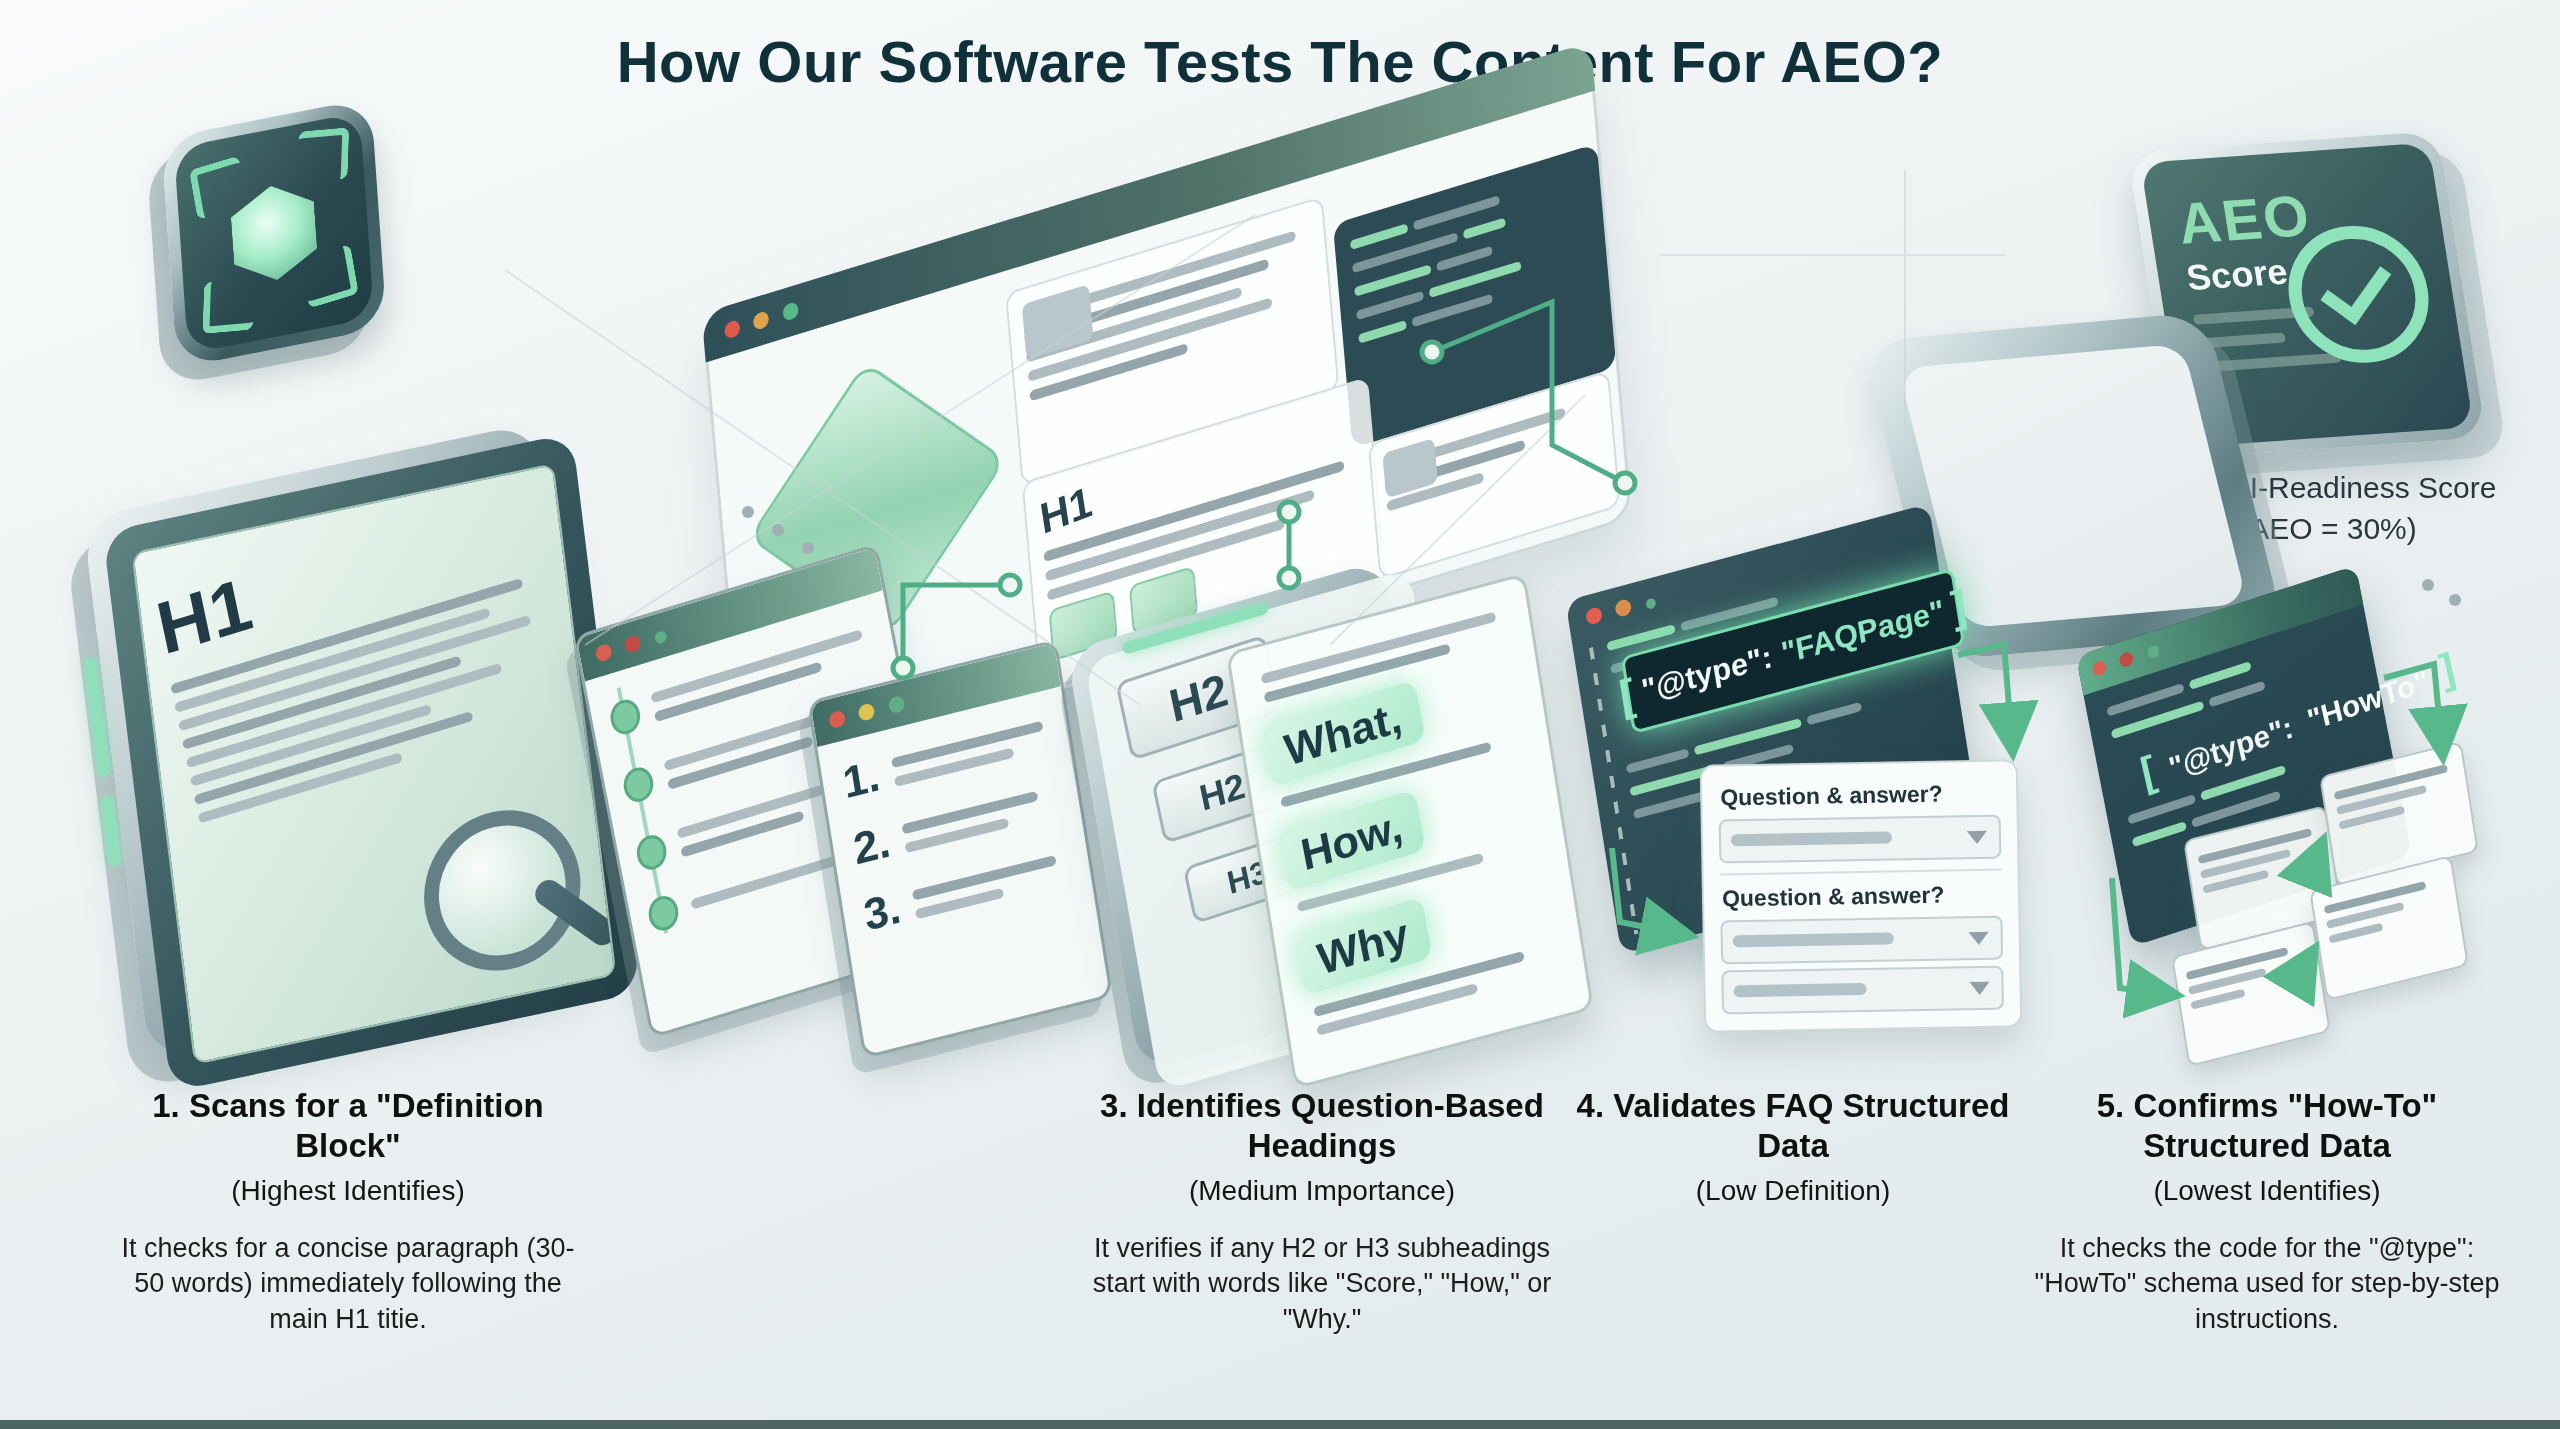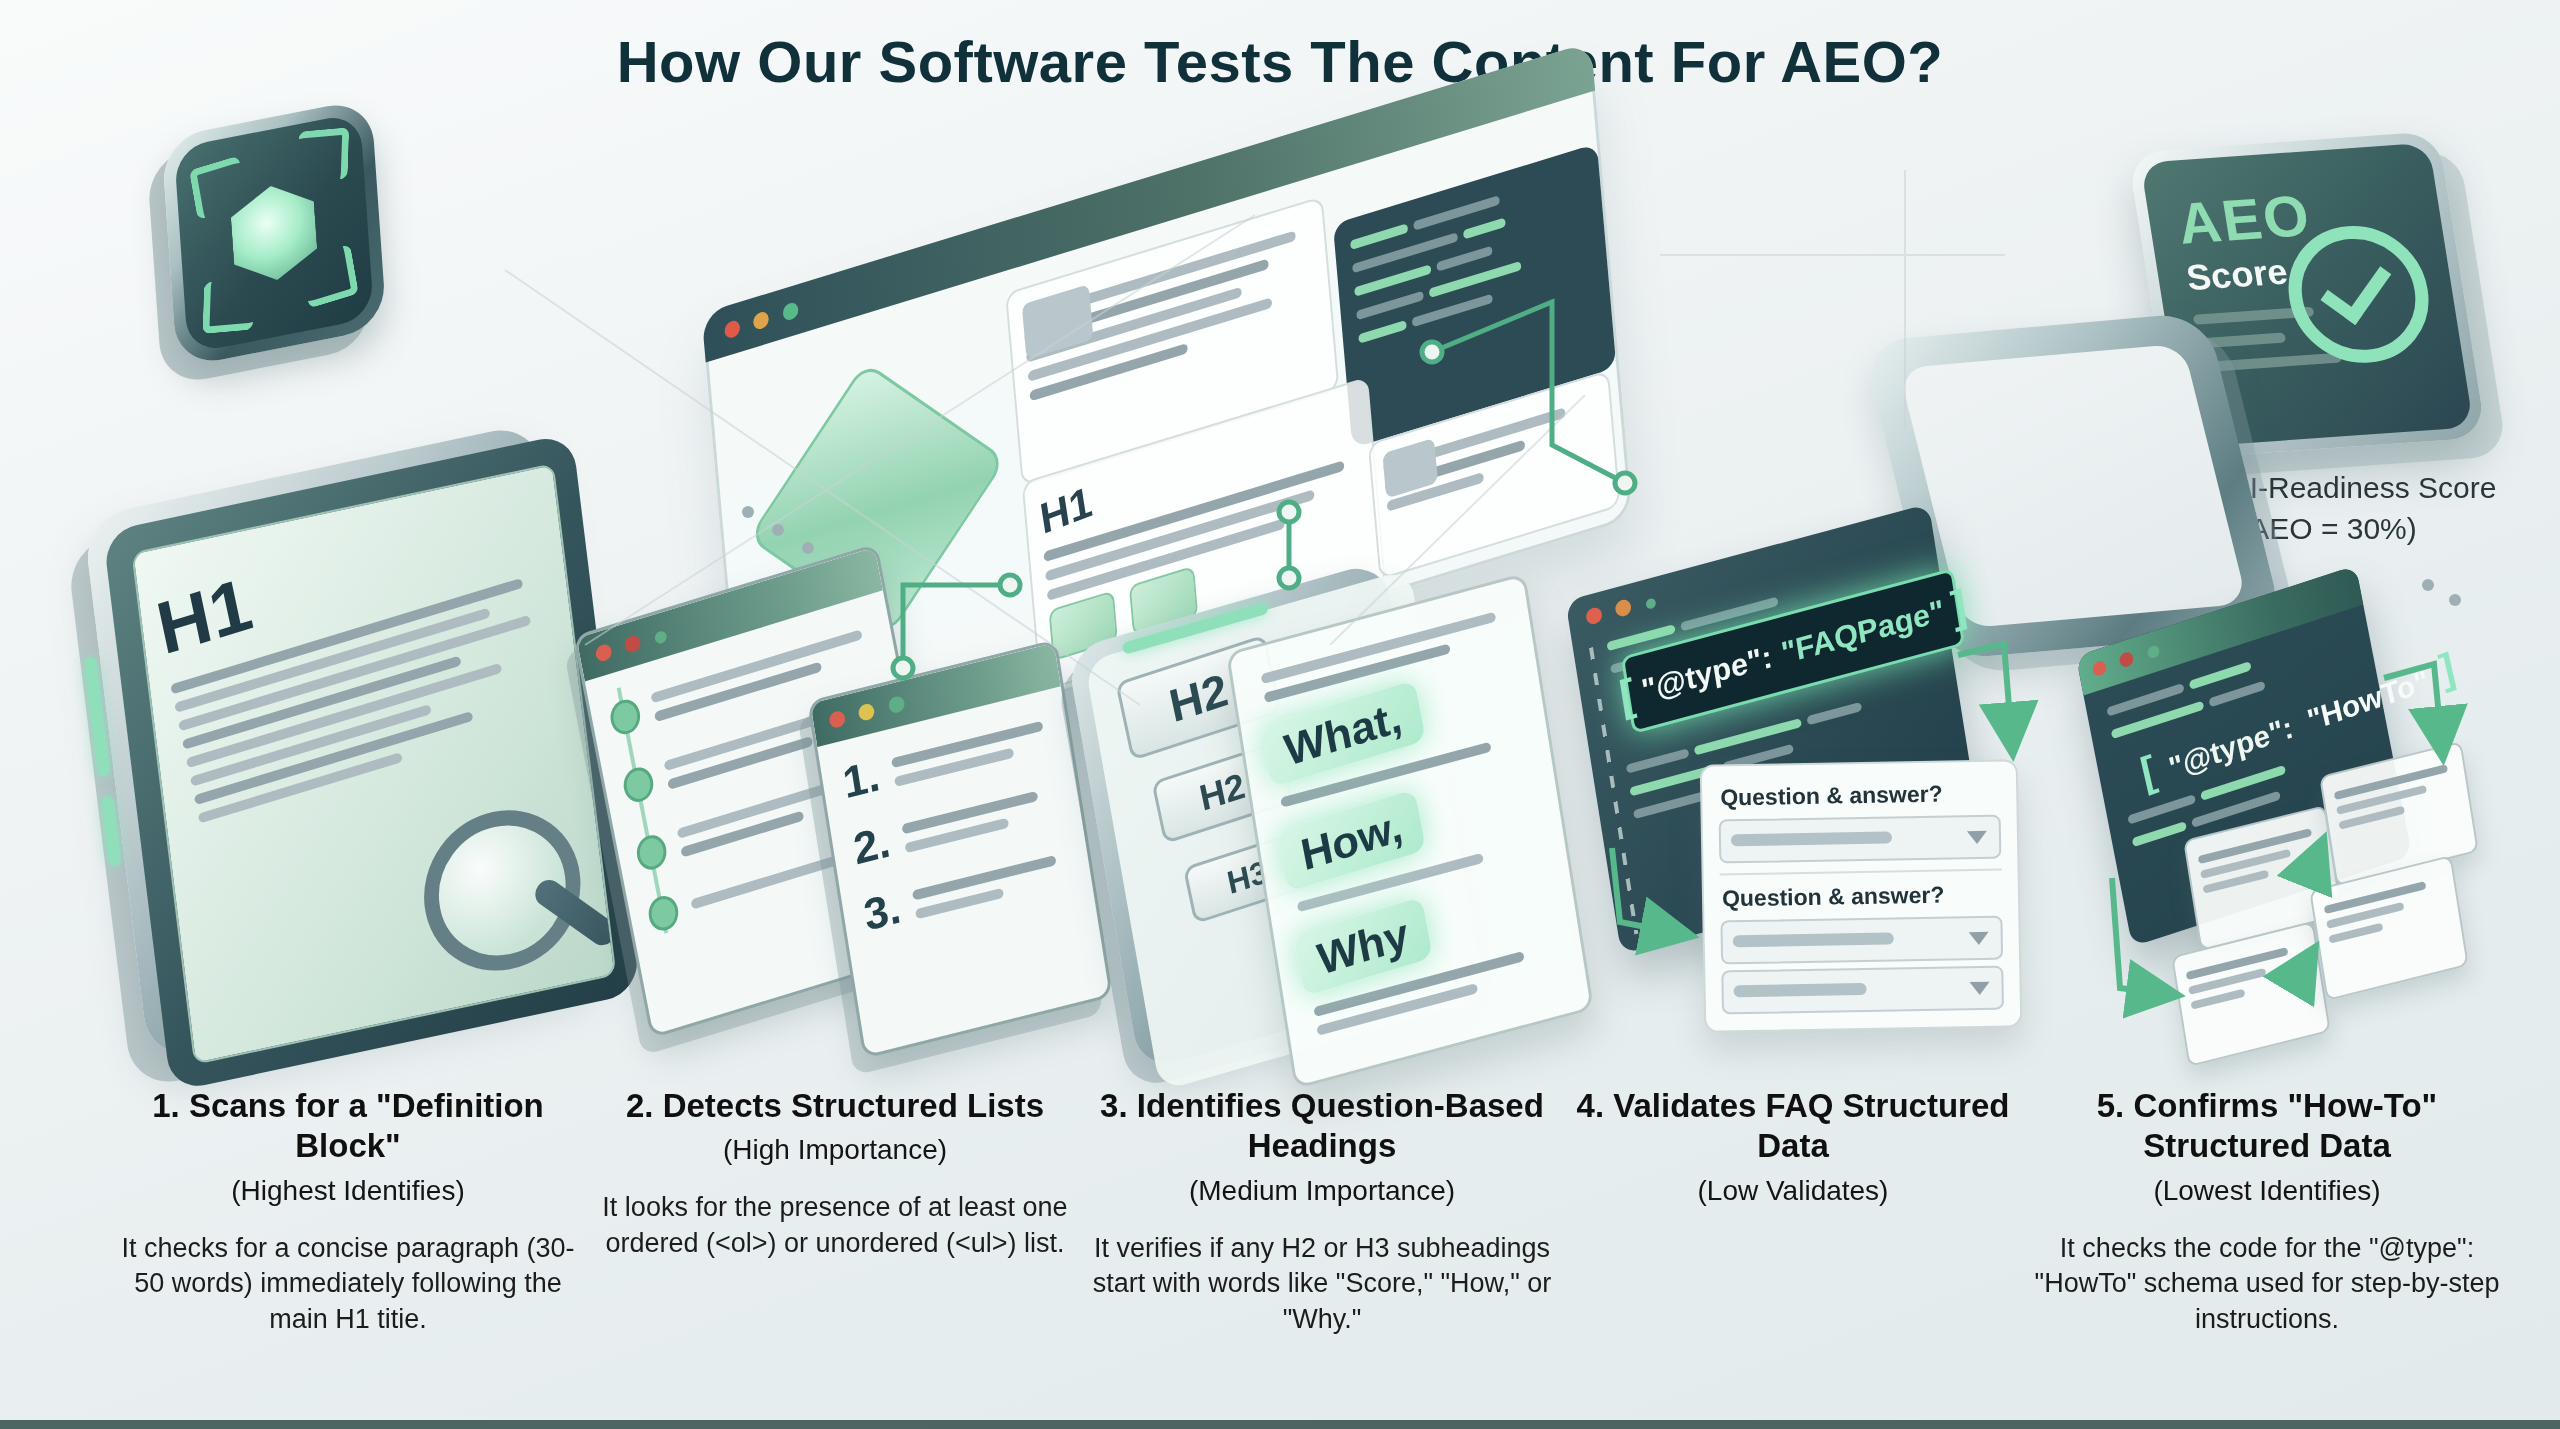--- a/index.html
+++ b/index.html
@@ -496,33 +496,28 @@
       <path d="M 2316 858 L 2320 848" marker-end="url(#arrow)"></path>
       <path d="M 2304 966 L 2310 956" marker-end="url(#arrow)"></path>
     </g>
   </svg>
 
   <div class="step-text st-1">
     <h3>1. Scans for a "Definition Block"</h3>
     <div class="imp">(Highest Identifies)</div>
     <div class="desc">It checks for a concise paragraph (30-50 words) immediately following the main H1 titie.</div>
   </div>
-  <div class="step-text st-2">
-    <h3>2. Detects Structured Lists</h3>
-    <div class="imp">(High Importance)</div>
-    <div class="desc">It looks for the presence of at least one ordered (&lt;ol&gt;) or unordered (&lt;ul&gt;) list.</div>
-  </div>
   <div class="step-text st-3">
     <h3>3. Identifies Question-Based Headings</h3>
     <div class="imp">(Medium Importance)</div>
     <div class="desc">It verifies if any H2 or H3 subheadings start with words like "Score," "How," or "Why."</div>
   </div>
   <div class="step-text st-4">
     <h3>4. Validates FAQ Structured Data</h3>
-    <div class="imp">(Low Validates)</div>
+    <div class="imp">(Low Definition)</div>
   </div>
   <div class="step-text st-5">
     <h3>5. Confirms "How-To" Structured Data</h3>
     <div class="imp">(Lowest Identifies)</div>
     <div class="desc">It checks the code for the "@type": "HowTo" schema used for step-by-step instructions.</div>
   </div>
 
   <div class="bottom-strip"></div>
 </div>
 

